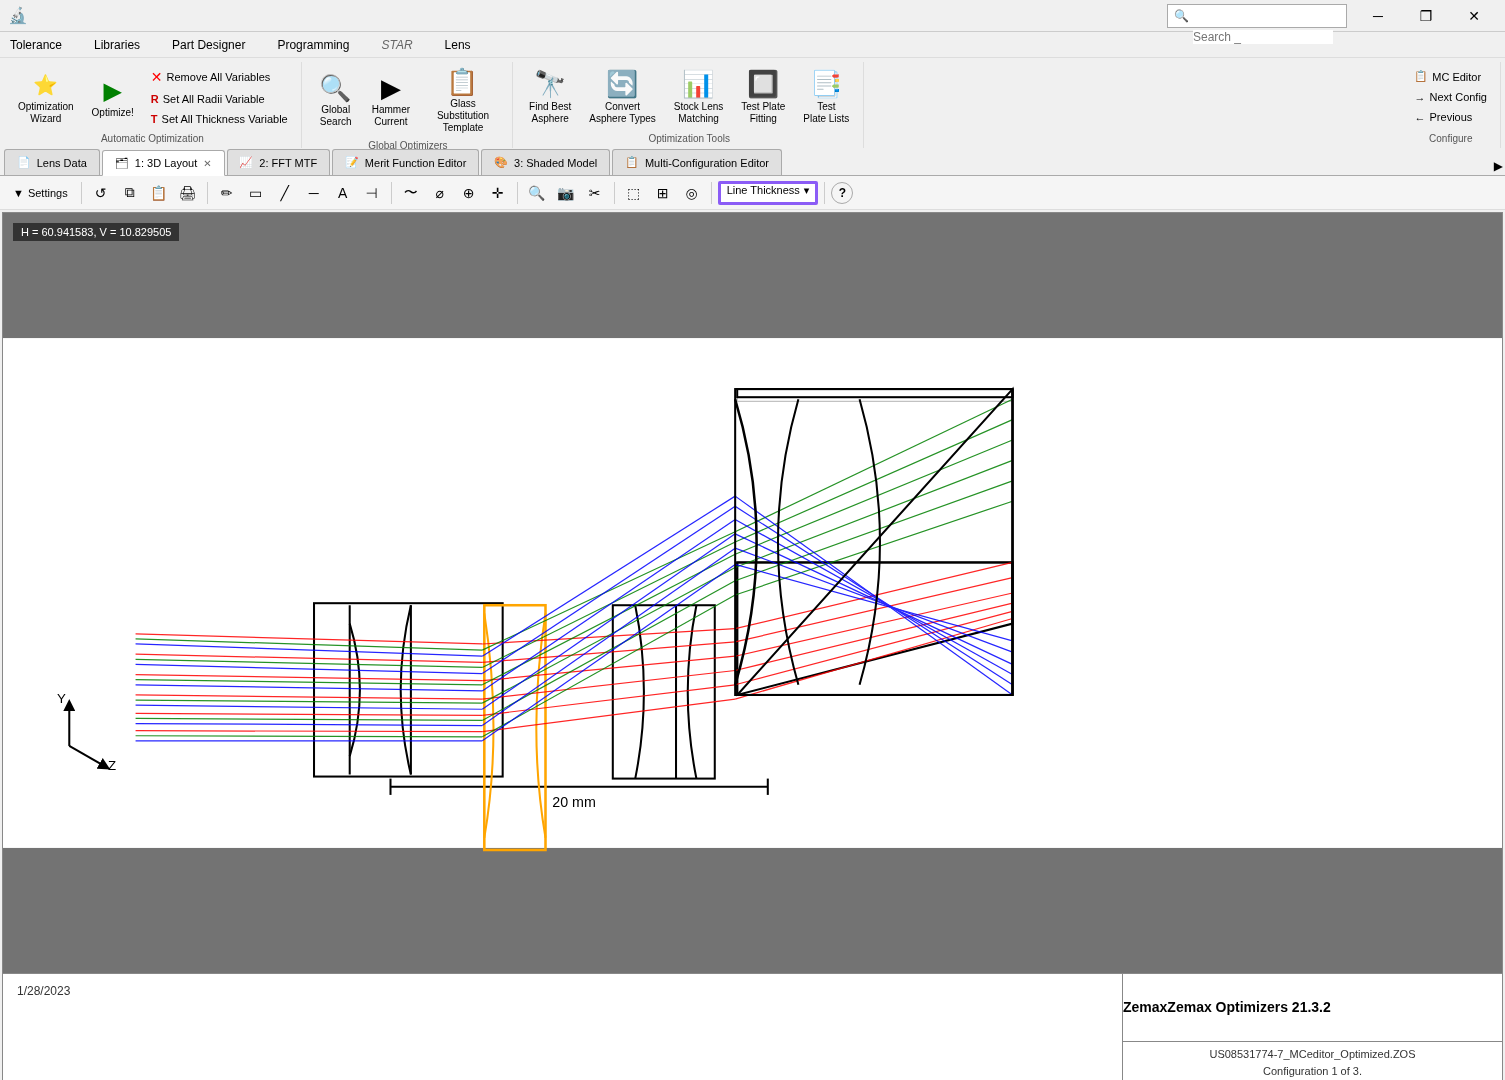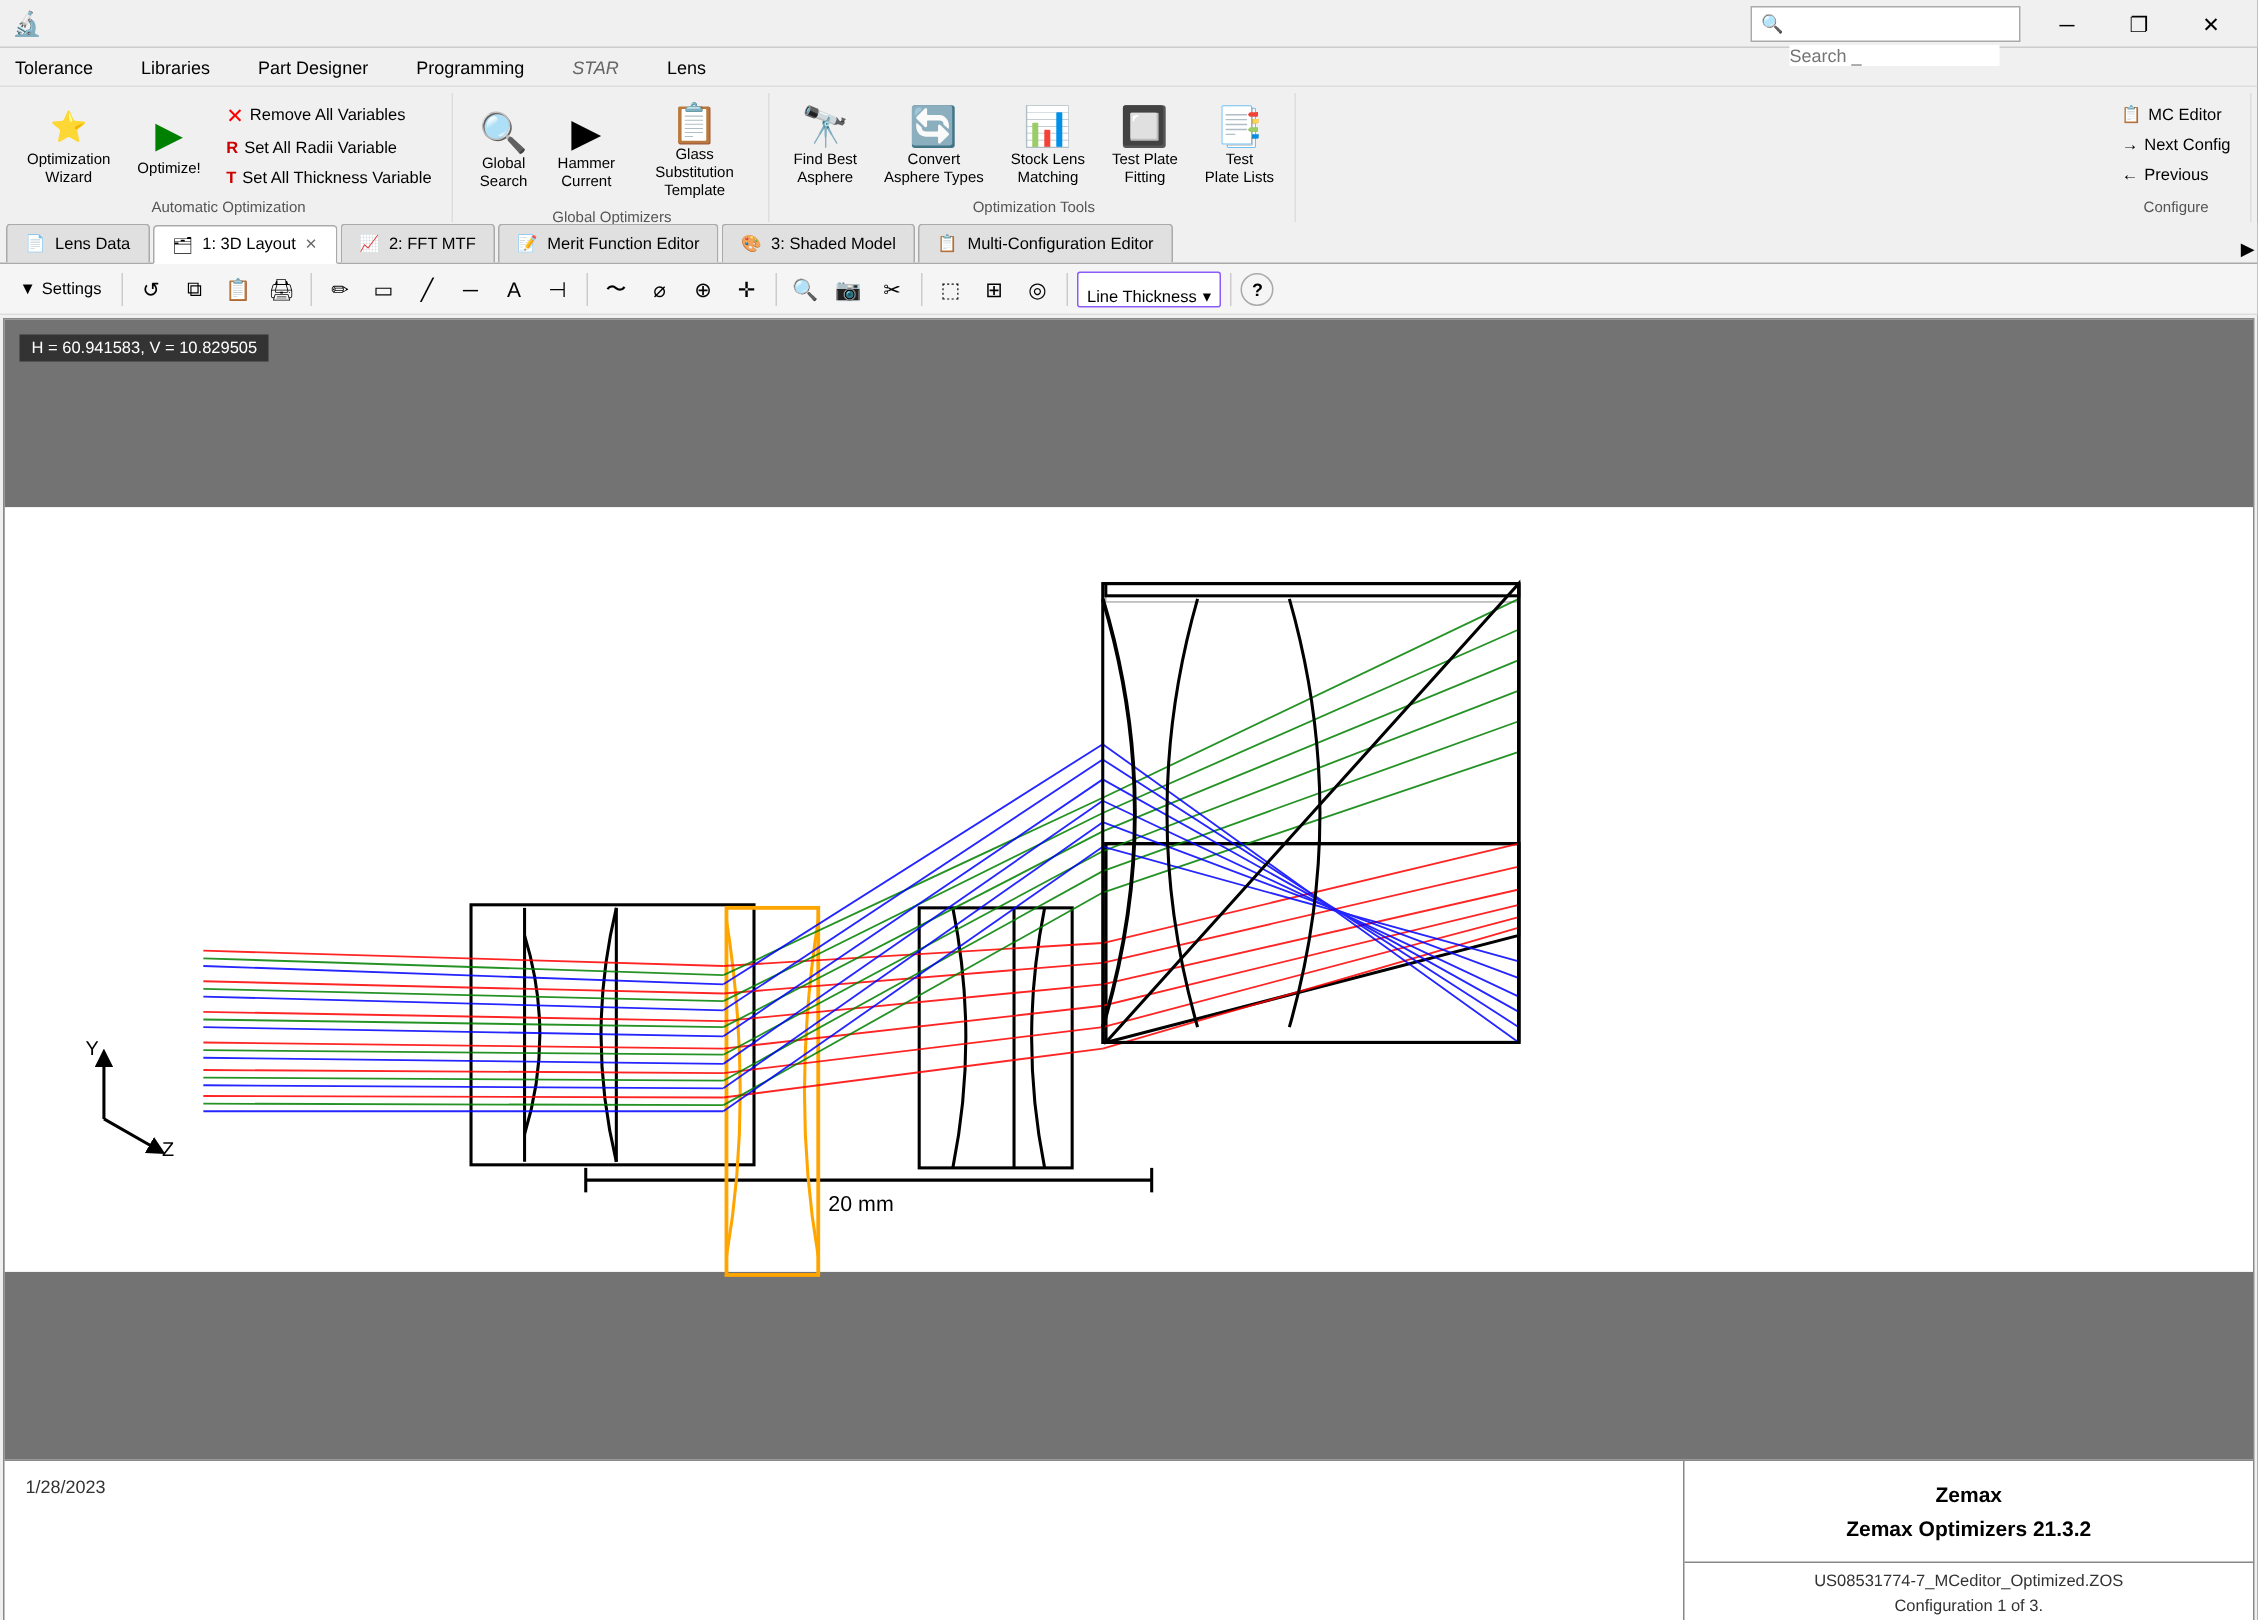--- a/index.html
+++ b/index.html
@@ -138,27 +138,27 @@
       cursor: pointer;
       display: flex;
       align-items: center;
       justify-content: center;
       font-size: 14px;
       border-radius: 2px;
     }
     .toolbar-sep { width: 1px; height: 22px; background: #ccc; margin: 0 3px; }
     .toolbar-dropdown {
       height: 24px;
-      border: 1px solid #8b5cf6;
+      border: 3px solid #8b5cf6;
       background: #fff;
       padding: 0 6px;
       font-size: 11px;
       cursor: pointer;
       display: flex;
-      align-items: flex-end;
+      align-items: flex-start;
       gap: 4px;
       border-radius: 2px;
     }
 
     
     #main-area {
       display: flex;
       flex-direction: column;
       background: #fff;
       border: 1px solid #888;
@@ -206,23 +206,22 @@
     }
     #info-right {
       width: 380px;
       border-left: 1px solid #888;
       display: flex;
       flex-direction: column;
     }
     #info-right-top {
       flex: 1;
       display: flex;
-      flex-direction: column;
-      align-items: center;
-      justify-content: center;
+      flex-direction: row;
+      align-items: center;
       font-size: 14px;
       font-weight: bold;
       color: #000;
       line-height: 1.6;
     }
     #info-right-bottom {
       border-top: 1px solid #888;
       padding: 4px 8px;
       font-size: 11px;
       text-align: center;

